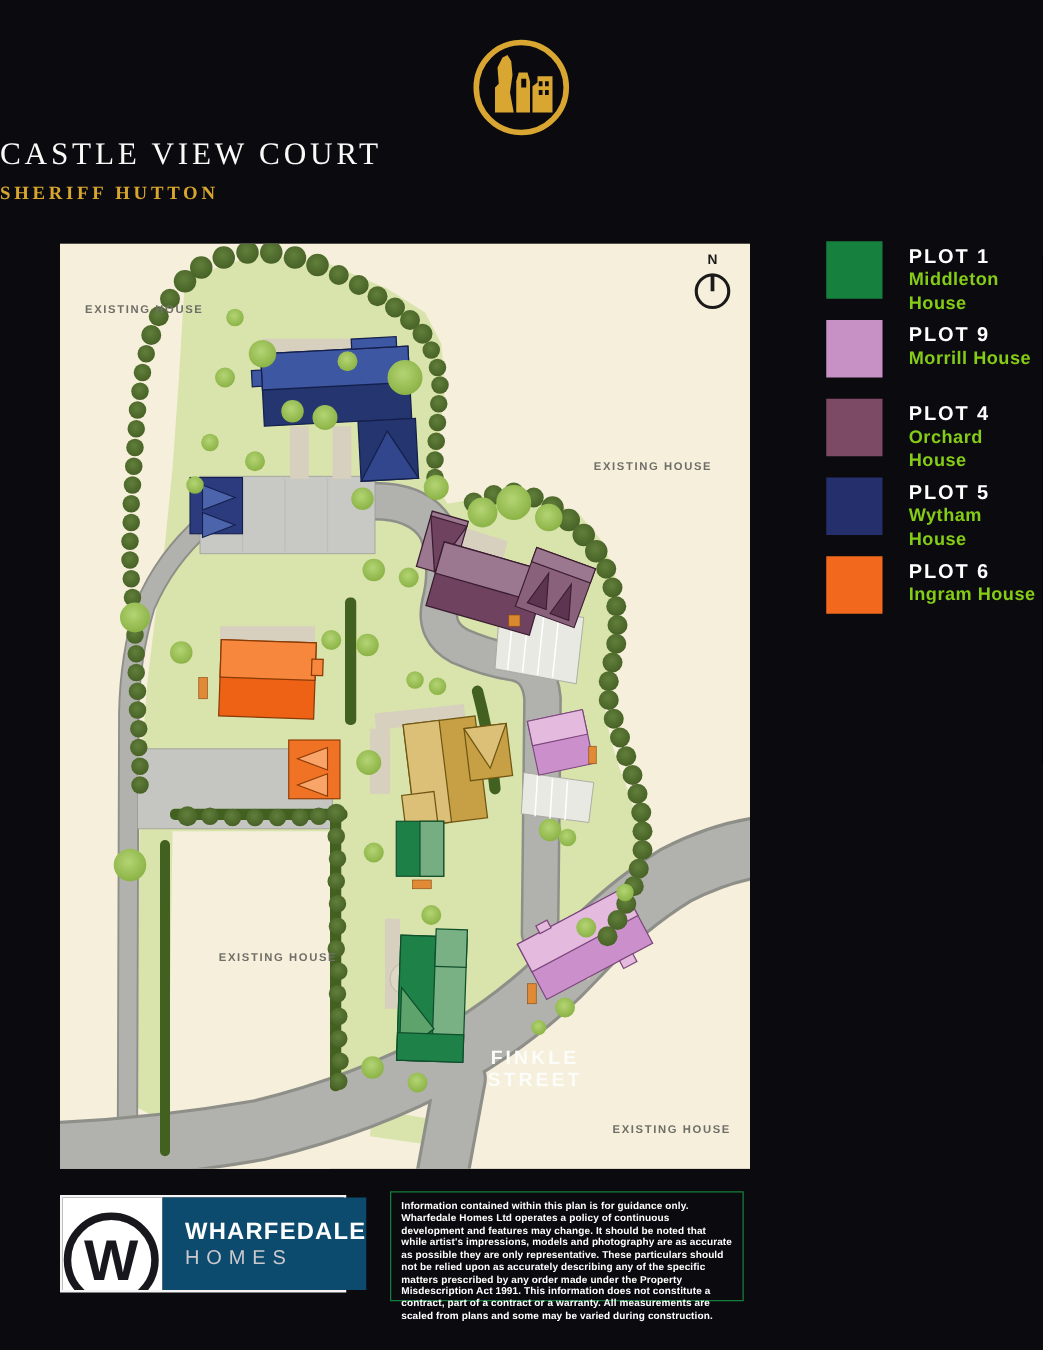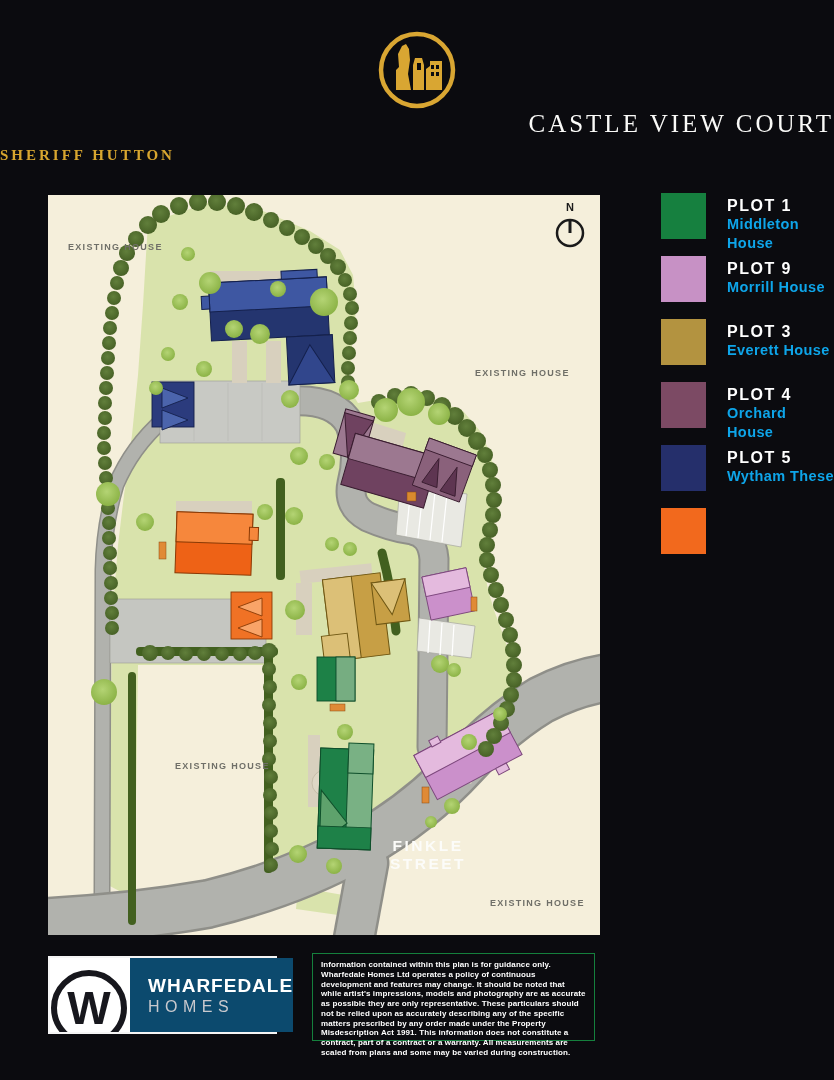--- a/index.html
+++ b/index.html
@@ -1,41 +1,41 @@
 <!DOCTYPE html>
 <html><head>
 <meta charset="utf-8">
 <style>
   html,body{margin:0;padding:0;background:#000;}
   .page{position:relative;width:834px;height:1080px;background:#0B0B0F;overflow:hidden;
         font-family:"Liberation Sans",sans-serif;}
   
   .hdr-logo{position:absolute;left:375px;top:28px;width:84px;height:84px;}
-  .hdr-title{position:absolute;left:0;top:110px;width:834px;text-align:right;
+  .hdr-title{position:absolute;left:0;top:110px;width:834px;text-align:left;
              font-family:"Liberation Serif",serif;font-size:25px;letter-spacing:3px;
              color:#FAFAF8;font-weight:400;}
   .hdr-sub{position:absolute;left:0;top:147px;width:834px;
            font-family:"Liberation Serif",serif;font-size:15px;letter-spacing:3px;
            color:#D8A62F;font-weight:700;}
   
   .map{position:absolute;left:48px;top:195px;width:552px;height:740px;background:#F5EFDB;}
   .map svg{display:block;}
   .map-label{font-family:"Liberation Sans",sans-serif;font-size:9px;font-weight:700;
              fill:#6F6F68;letter-spacing:1.3px;}
   .street-label{font-family:"Liberation Sans",sans-serif;font-size:15.5px;font-weight:700;
                 fill:#FCFCF9;letter-spacing:2.5px;text-anchor:middle;}
   .compass-n{font-family:"Liberation Sans",sans-serif;font-size:11px;font-weight:700;
              fill:#1A1A1A;text-anchor:middle;}
   
   .legend{position:absolute;left:613px;top:193px;}
   .lg-item{display:flex;align-items:flex-start;margin-bottom:17px;height:46px;padding-left:48px;}
   .lg-swatch{width:45px;height:46px;flex:0 0 45px;}
   .lg-text{margin-left:21px;padding-top:3px;}
   .lg-plot{color:#FFFFFF;font-size:16px;font-weight:700;letter-spacing:1.5px;line-height:19px;}
-  .lg-name{color:#0ea5e9;font-size:14.5px;font-weight:600;letter-spacing:.4px;line-height:19px;}
+  .lg-name{color:#84cc16;font-size:14.5px;font-weight:600;letter-spacing:.4px;line-height:19px;}
   
   .brand{position:absolute;left:48px;top:956px;width:229px;height:78px;border:2px solid #F5F5F5;
          box-sizing:border-box;display:flex;}
   .brand-mark{width:80px;height:100%;background:#FFFFFF;overflow:hidden;flex:0 0 80px;}
   .brand-right{flex:1;background:#0c4a6e;display:flex;flex-direction:column;justify-content:center;
                padding-left:18px;}
   .brand-name{color:#FFFFFF;font-size:19px;font-weight:700;letter-spacing:1px;line-height:21px;}
   .brand-type{color:#C9C9CE;font-size:16px;font-weight:400;letter-spacing:5.5px;line-height:18px;
               margin-top:2px;}
   .disclaimer{position:absolute;left:312px;top:953px;width:283px;height:88px;border:1px solid #15803d;
@@ -383,42 +383,39 @@
       </div>
     </div>
     <div class="lg-item">
       <div class="lg-swatch" style="background: rgb(199, 145, 197);"></div>
       <div class="lg-text">
         <div class="lg-plot">PLOT 9</div>
         <div class="lg-name">Morrill House</div>
       </div>
     </div>
     <div class="lg-item">
-      <div class="lg-swatch" style="background: rgb(179, 147, 64);"></div>
-      <div class="lg-text">
-        <div class="lg-plot">PLOT 3</div>
-        <div class="lg-name">Everett House</div>
-      </div>
-    </div>
-    <div class="lg-item">
       <div class="lg-swatch" style="background: rgb(124, 74, 100);"></div>
       <div class="lg-text">
         <div class="lg-plot">PLOT 4</div>
         <div class="lg-name">Orchard House</div>
       </div>
     </div>
     <div class="lg-item">
       <div class="lg-swatch" style="background: rgb(37, 47, 107);"></div>
       <div class="lg-text">
         <div class="lg-plot">PLOT 5</div>
-        <div class="lg-name">Wytham These</div>
+        <div class="lg-name">Wytham House</div>
       </div>
     </div>
     <div class="lg-item">
       <div class="lg-swatch" style="background: rgb(242, 105, 29);"></div>
+      <div class="lg-text">
+        <div class="lg-plot">PLOT 6</div>
+        <div class="lg-name">Ingram House</div>
+      </div>
     </div>
   </div>
 
   <div class="brand">
     <div class="brand-mark">
       <svg width="80" height="74" viewBox="0 0 80 74">
         <circle cx="39" cy="50" r="35" fill="none" stroke="#17171D" stroke-width="6"></circle>
         <text x="39" y="66" text-anchor="middle" font-family="Liberation Sans, sans-serif" font-size="46" font-weight="700" fill="#17171D">W</text>
       </svg>
     </div>

